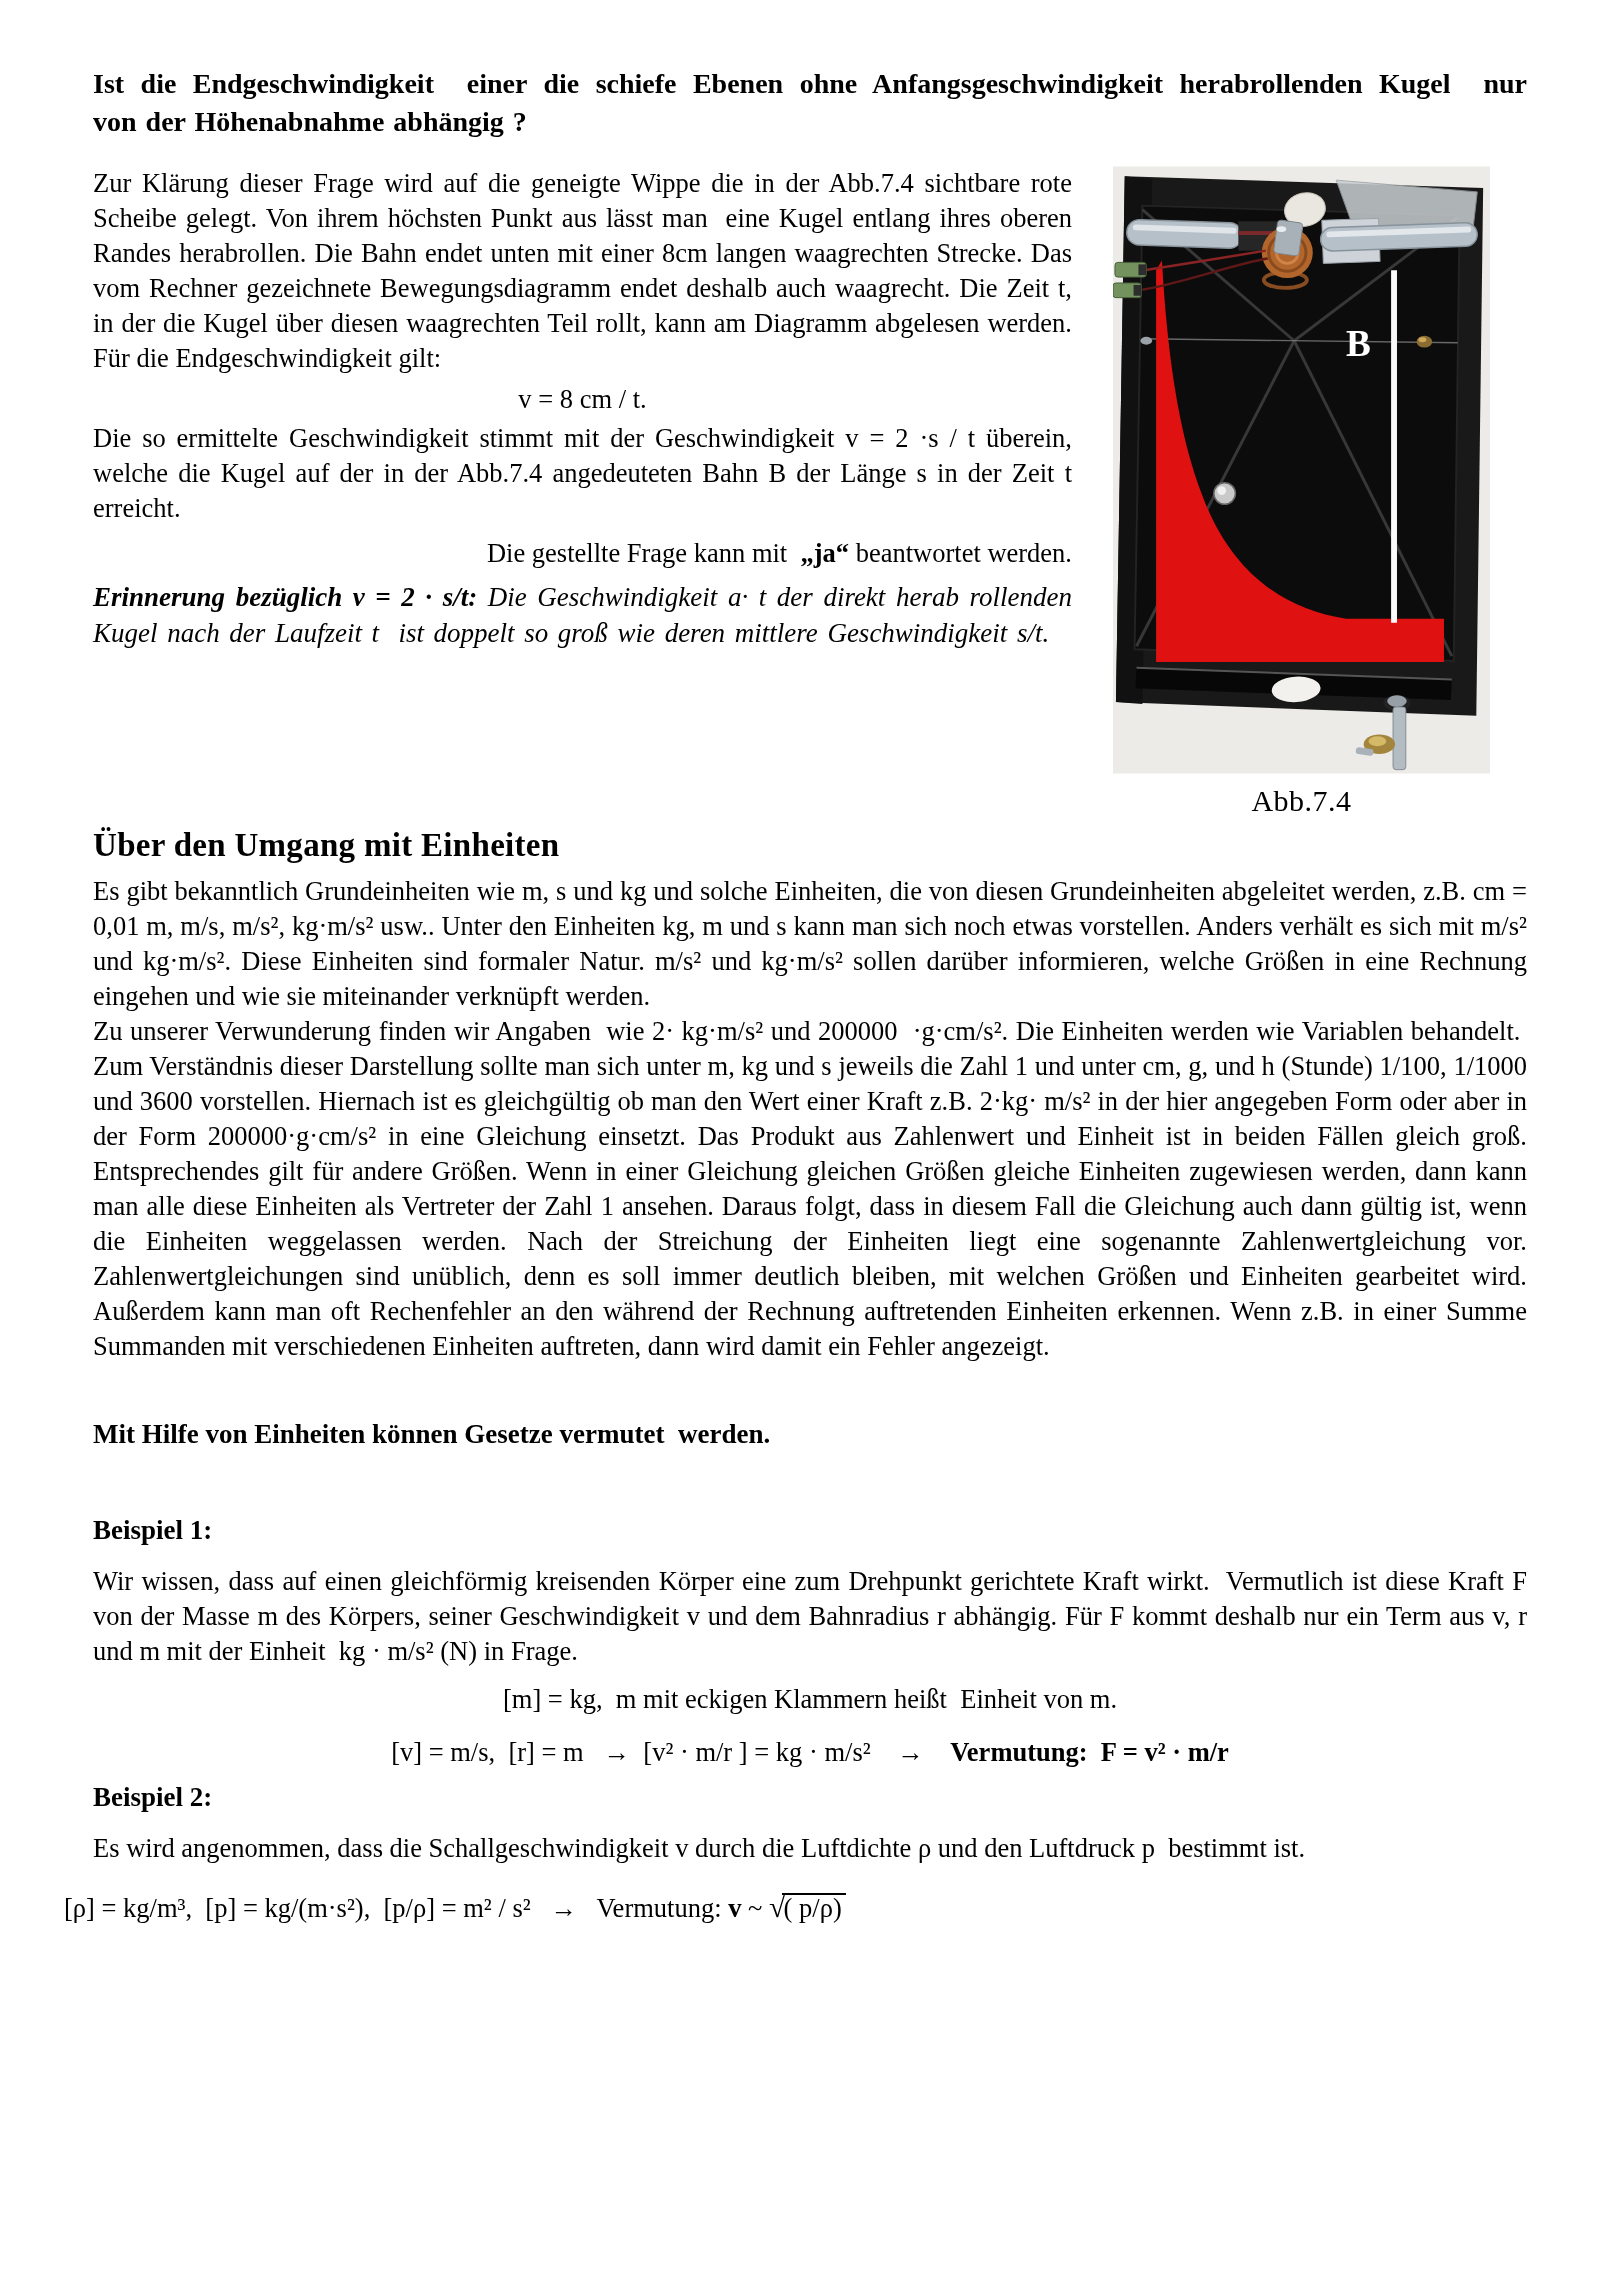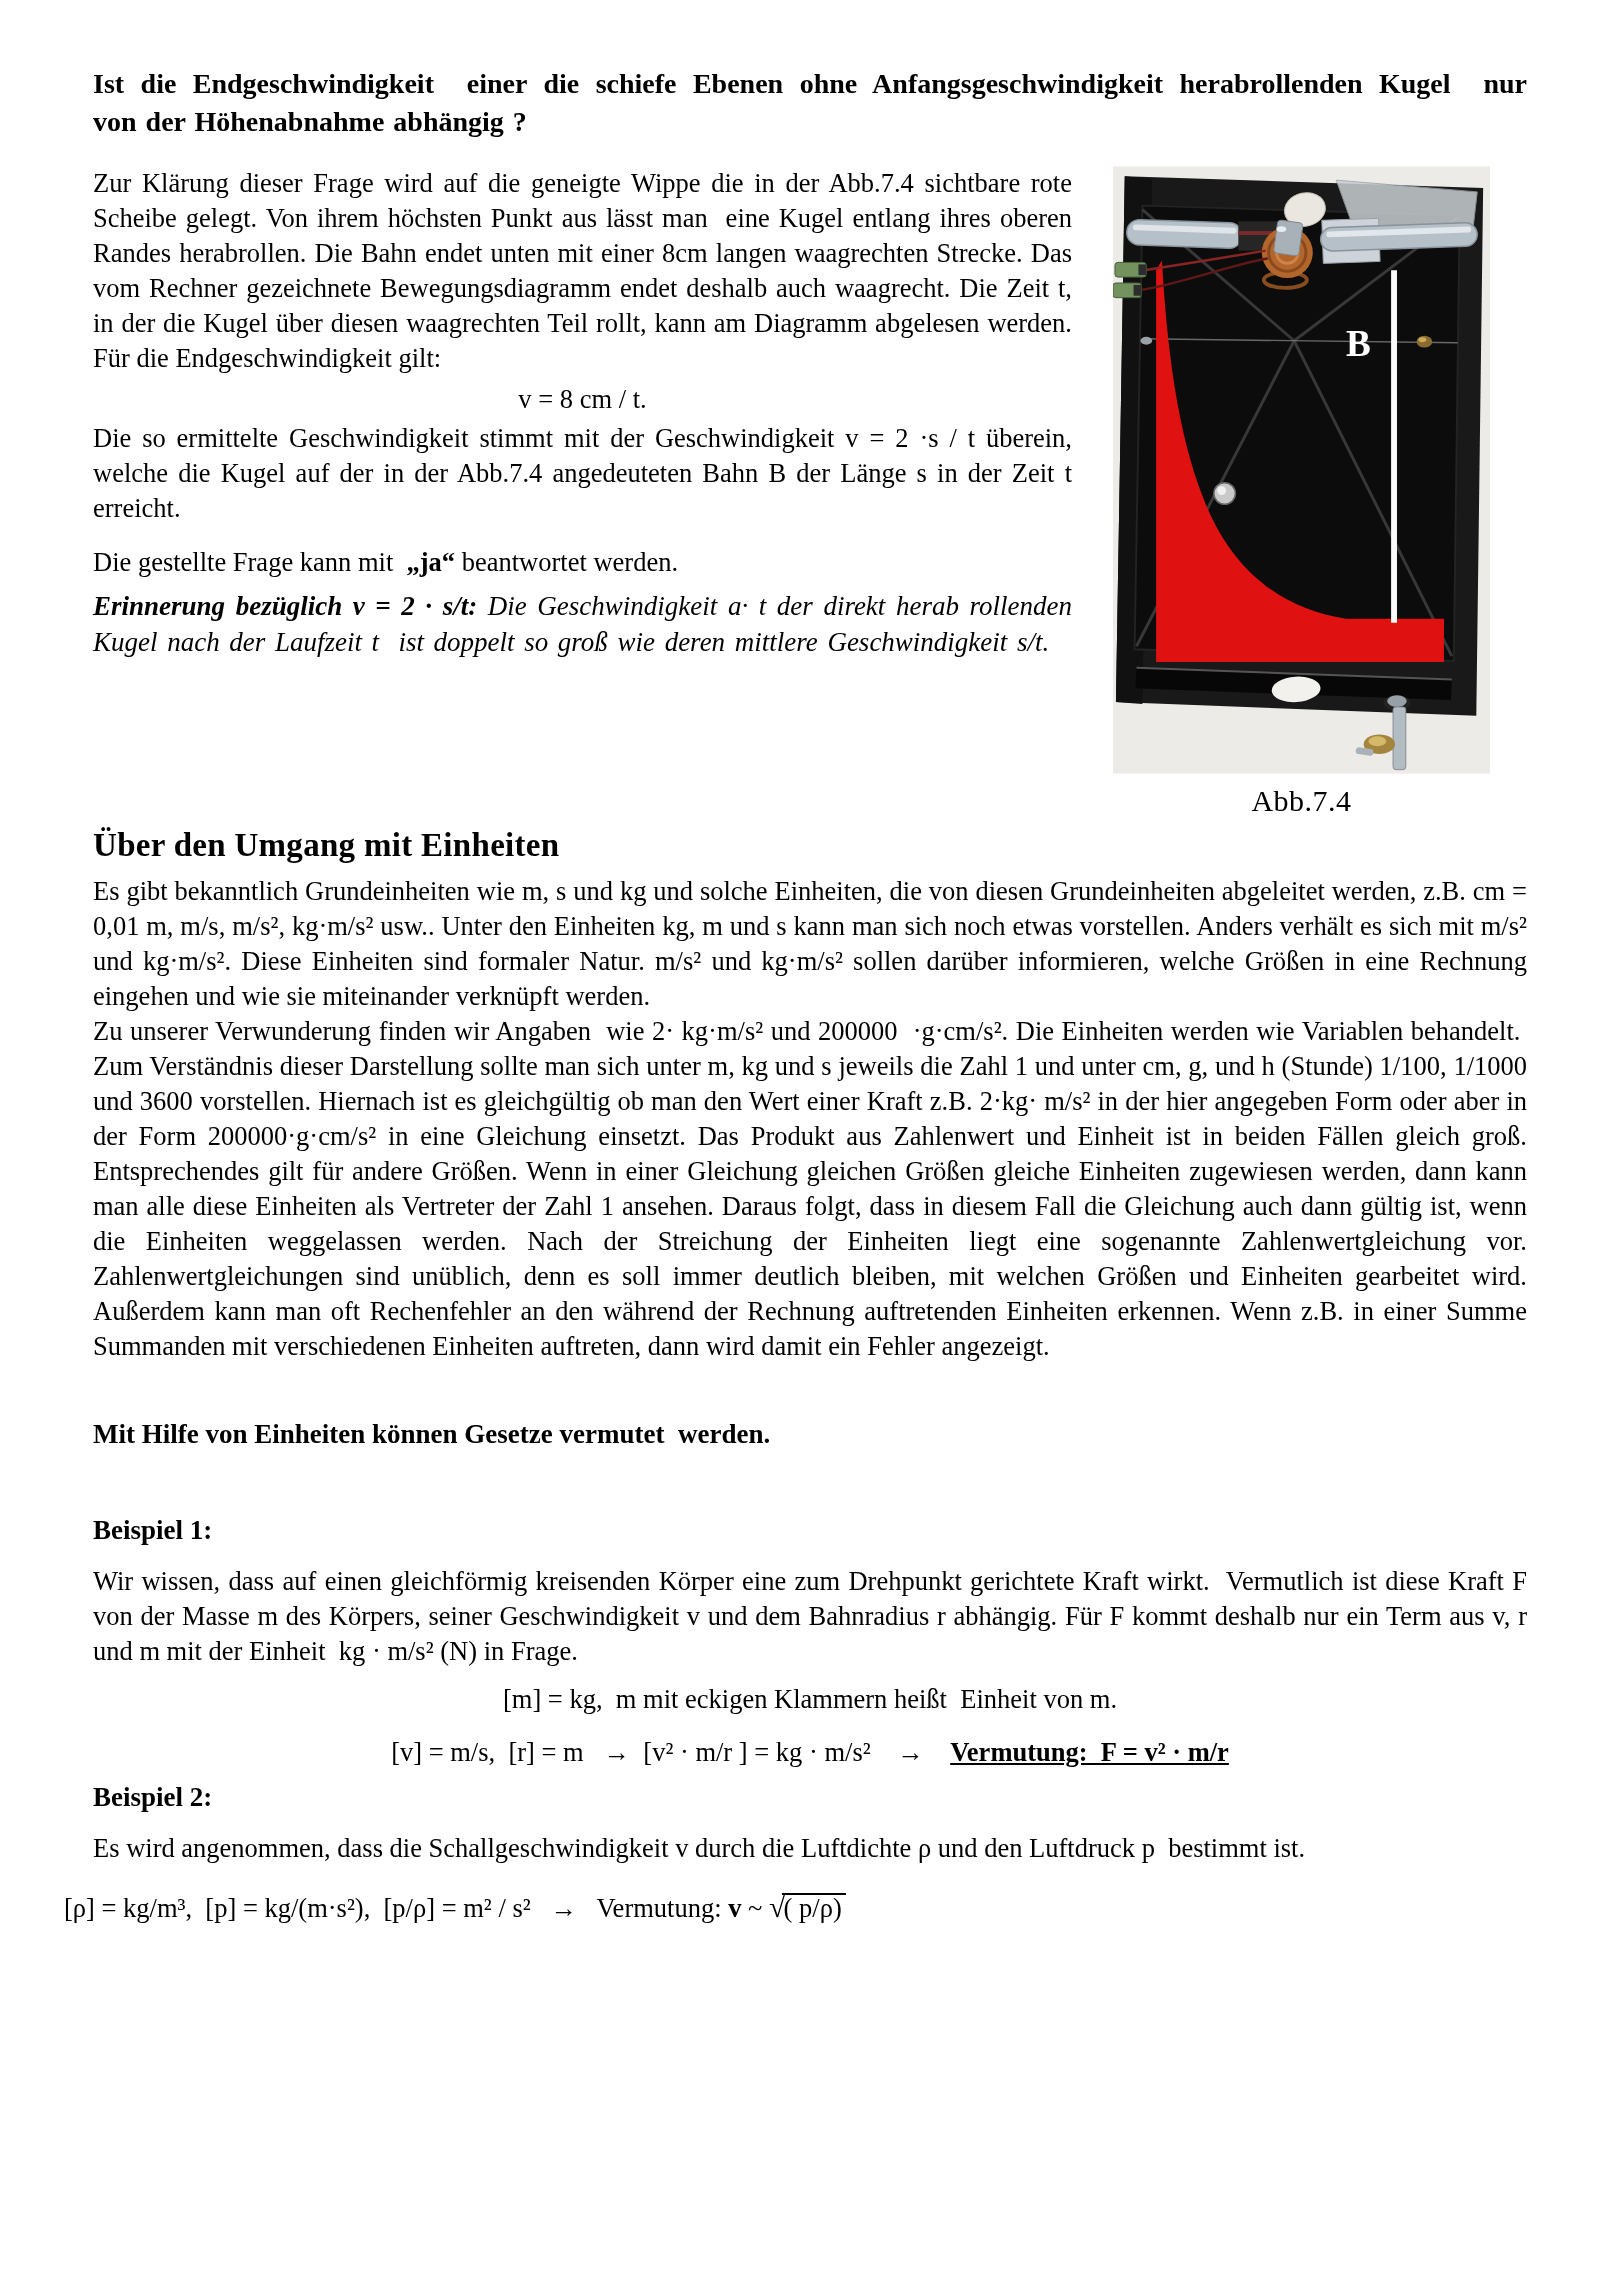--- a/index.html
+++ b/index.html
@@ -12,37 +12,37 @@
 
   .flow { margin-top:25.5px; }
 
   figure.apparatus { float:right; width:377px; margin:0 37px 7.8px 41px; padding:0; }
   figure.apparatus svg { display:block; }
   figcaption { text-align:center; font-size:30px; line-height:37px; margin-top:7.8px; letter-spacing:0.5px; }
 
   .para { font-size:26.5px; line-height:35px; text-align:justify; }
   .para1 { margin:0; }
   .formula-v { font-size:26.5px; line-height:35px; margin:5.9px 0 3.9px 0; text-align:center; padding-right:212px; }
-  .answer { font-size:26.5px; line-height:35px; margin-top:19px; text-align:left; padding-right:123px; }
+  .answer { font-size:26.5px; line-height:35px; margin-top:10px; text-align:right; padding-right:123px; }
   .answer .ja { font-weight:bold; }
   .reminder { font-size:27px; line-height:36px; font-style:italic; text-align:justify; margin-top:8px; word-spacing:2.9px; }
   .reminder .lead { font-weight:bold; }
 
   .section-heading { clear:both; font-size:33px; font-weight:bold; margin:63px 0 0 0; letter-spacing:0.3px; }
   .units-para { font-size:26.5px; line-height:35px; text-align:justify; margin-top:9.8px; }
 
   .hypothesis { font-size:27px; font-weight:bold; margin-top:55px; }
 
   .example-label { font-size:27px; font-weight:bold; margin-top:65px; }
   .example-label.second { margin-top:12px; }
   .example-text { font-size:26.5px; line-height:35px; text-align:justify; margin-top:18px; }
 
   .bracket-note { font-size:26.5px; line-height:35px; margin-top:13.7px; text-align:center; }
   .derivation { font-size:26.5px; line-height:35px; margin-top:17.6px; text-align:center; }
-  .derivation .b { font-weight:bold;text-decoration:underline; }
+  .derivation .b { font-weight:bold; }
   .derivation2 { font-size:26.5px; line-height:35px; margin-top:23.5px; text-align:left; margin-left:-29px; }
   .derivation2 .b { font-weight:bold; }
 
   .sqrt-sym { font-size:30px; }
   .sqrt-rad { display:inline-block; border-top:2.5px solid #000; margin-left:-3.9px; padding:0 3.9px 0 2px; vertical-align:baseline; line-height:1.05; }
 
   .pagenum { position:absolute; top:2184px; left:16px; width:1620px; text-align:center; font-size:26.5px; padding-right:82px; box-sizing:border-box; }
 </style>
 </head>
 <body>

